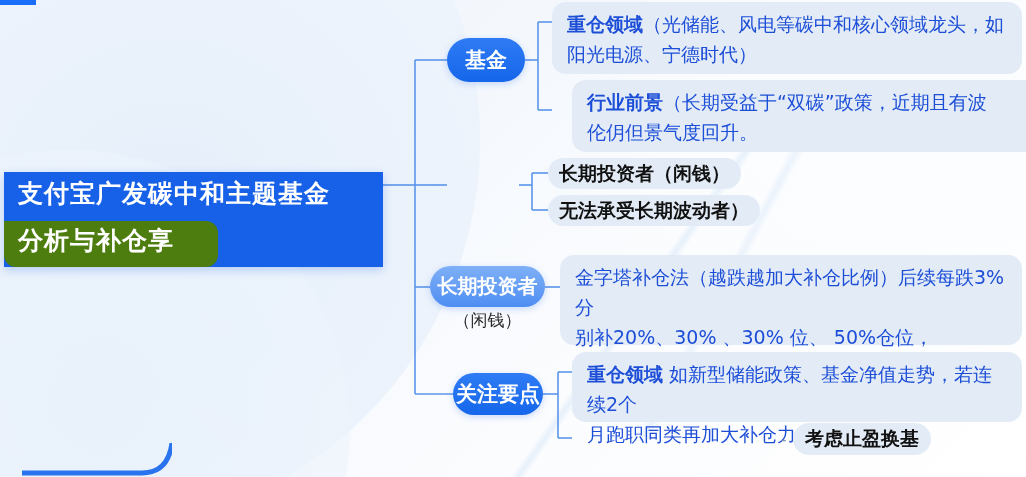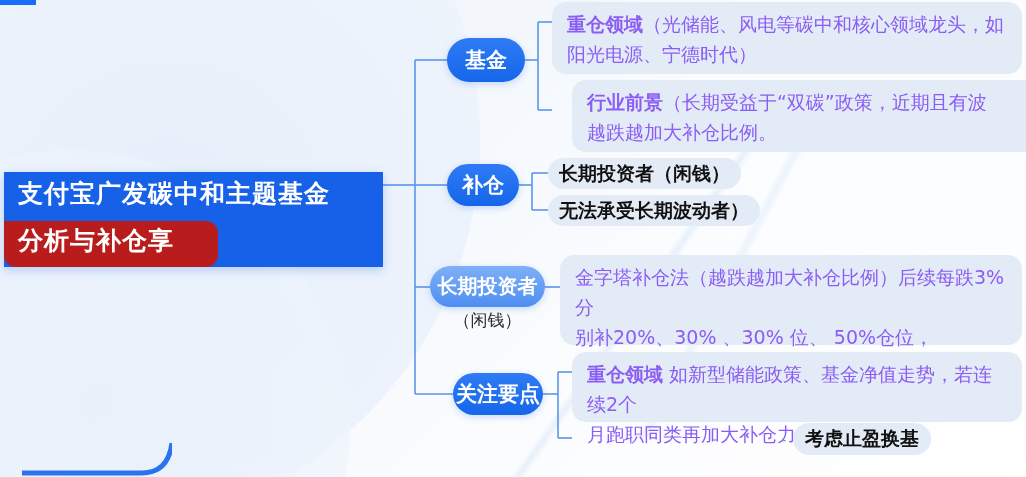--- a/index.html
+++ b/index.html
@@ -36,21 +36,21 @@
     box-shadow:0 3px 9px rgba(23,97,232,.25);
   }
   .root-l1{
     display:block;width:379px;height:49px;
     border-radius:12px 12px 0 0;
     padding:0 0 0 14px;box-sizing:border-box;
     background:#1761e8;border-radius:12px 12px 12px 0;
   }
   .root-l2{
     display:block;width:214px;height:46px;
-    background:#b91c1c;border-radius:0 12px 12px 12px;
+    background:#4d7c0f;border-radius:0 12px 12px 12px;
     padding:0 0 0 14px;box-sizing:border-box;line-height:40px;
   }
 
   .pill{
     position:absolute;
     display:flex;align-items:center;justify-content:center;
     color:#ffffff;font-weight:700;
     border-radius:22px;
     box-shadow:0 2px 7px rgba(23,97,232,.22);
     white-space:nowrap;
@@ -60,21 +60,21 @@
 
   .pill-sub{
     position:absolute;color:#2b2b2b;font-size:17px;font-weight:500;
     text-align:center;white-space:nowrap;
   }
 
   .card{
     position:absolute;
     background:#e3ecf6;
     border-radius:14px;
-    color:#8b5cf6;
+    color:#1d4ed8;
     font-size:19px;
     line-height:30px;
     padding:7px 14px 8px 15px;
     box-sizing:border-box;
   }
   .card .lead{font-weight:700;}
   .chip{
     position:absolute;
     background:#e3ecf6;
     border-radius:18px;
@@ -146,26 +146,23 @@
     <span>基金</span>
   </div>
 
   <div class="card" style="left:552px;top:2px;width:470px;height:72px;">
     <span class="lead">重仓领域</span><span>（光储能、风电等碳中和核心领域龙头，如</span><br>
     <span>阳光电源、宁德时代）</span>
   </div>
 
   <div class="card" style="left:552px;top:80px;width:470px;height:72px;margin-left:20px;">
     <span class="lead">行业前景</span><span>（长期受益于“双碳”政策，近期且有波</span><br>
-    <span>越跌越加大补仓比例。</span>
+    <span>伦仴但景气度回升。</span>
   </div>
 
-  <div class="pill pill-solid" style="left:447px;top:164px;width:72px;height:42px;font-size:21px;">
-    <span>补仓</span>
-  </div>
 
   <div class="chip" style="left:548px;top:195px;width:212px;height:31px;">
     <span>无法承受长期波动者）</span>
   </div>
   <div class="chip" style="left:548px;top:158px;width:193px;height:31px;">
     <span>长期投资者（闲钱）</span>
   </div>
 
   <div class="pill pill-light" style="left:430px;top:266px;width:115px;height:41px;font-size:20px;">
     <span>长期投资者</span>

